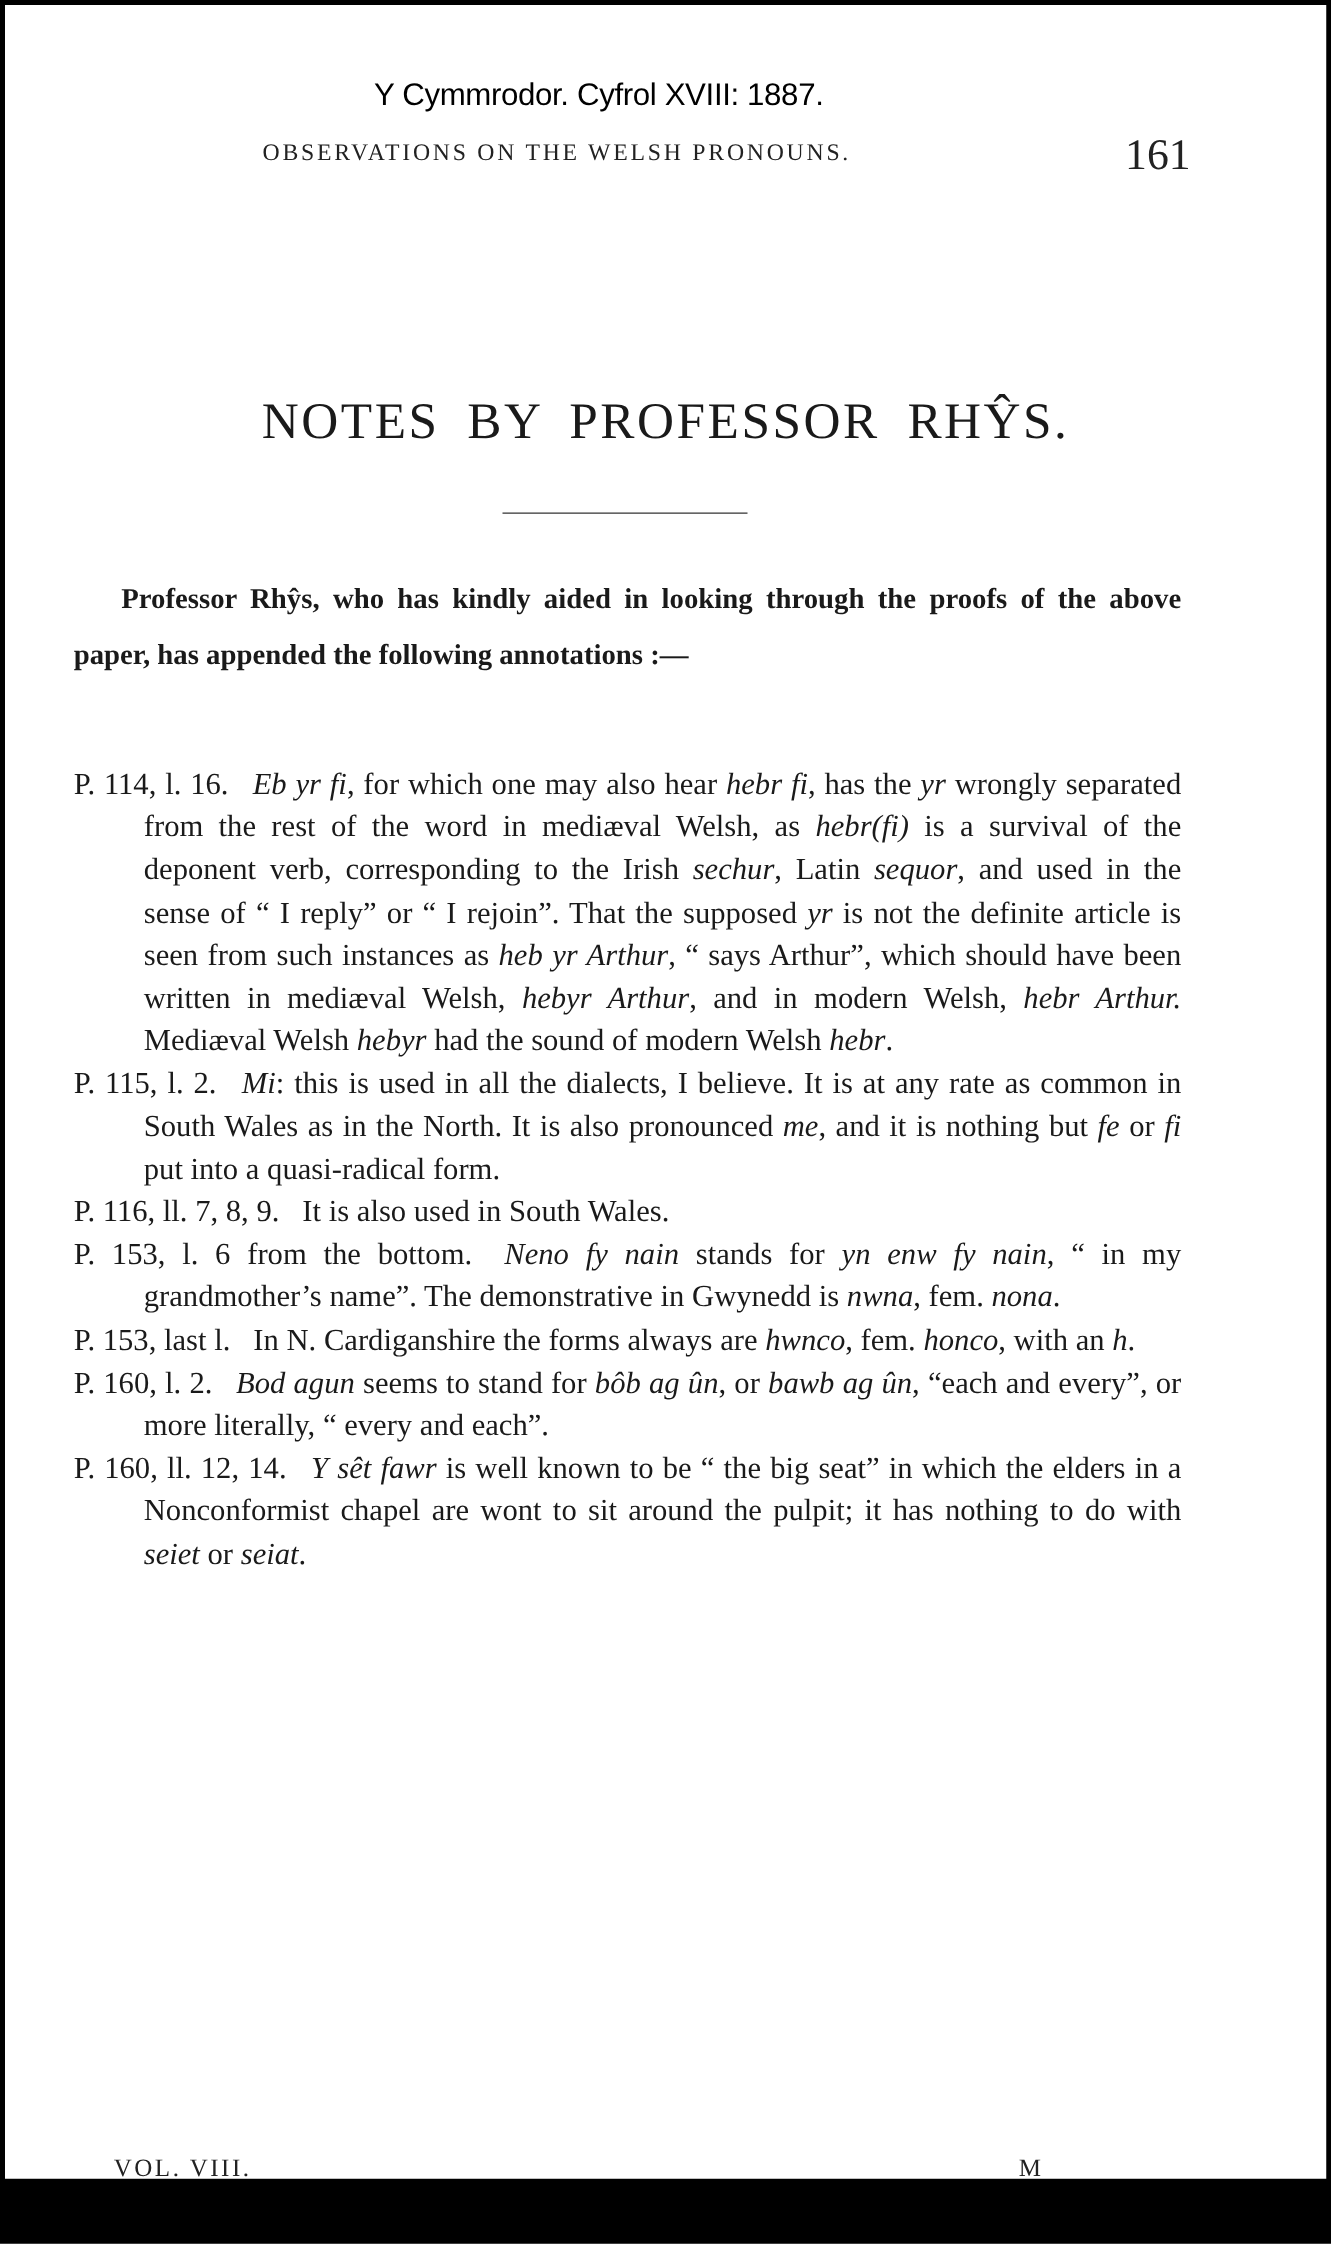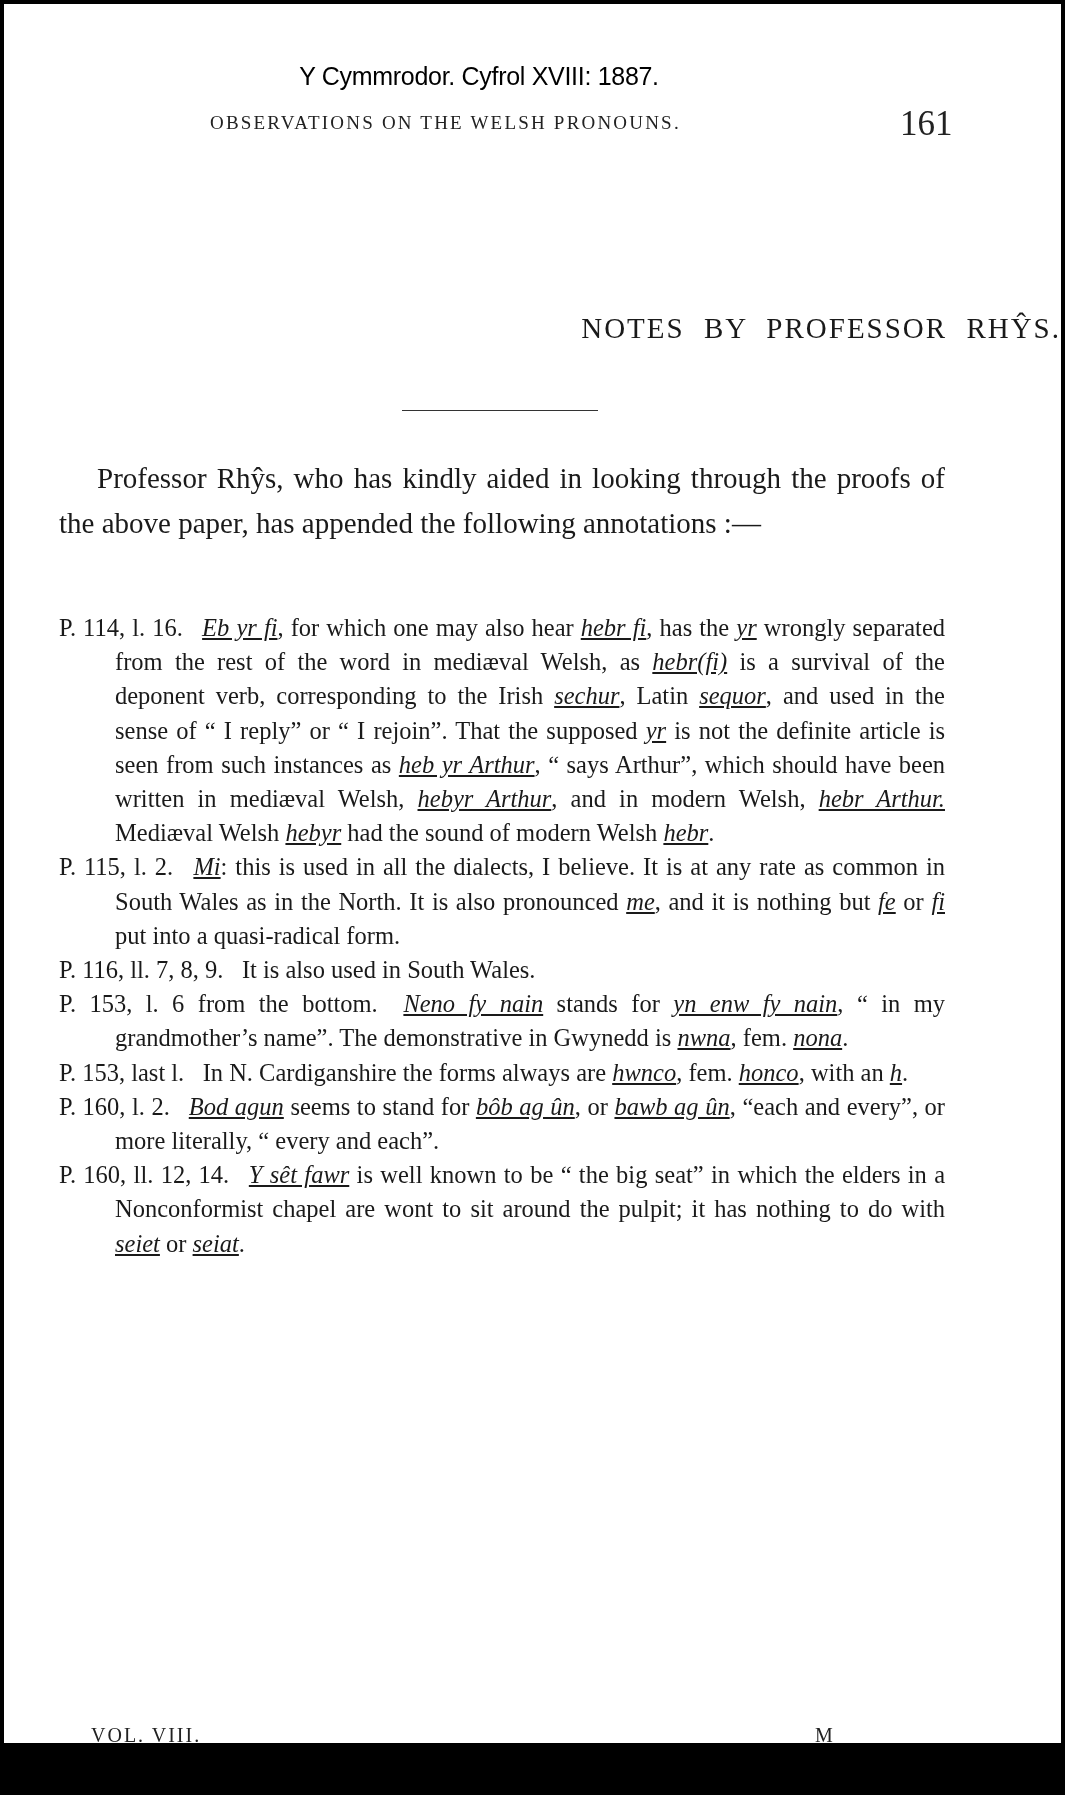--- a/index.html
+++ b/index.html
@@ -40,61 +40,62 @@
       position: absolute;
       top: 100px;
       left: 896px;
       font-size: 35px;
       color: #222;
     }
     .title {
       position: absolute;
       top: 308px;
       left: 0; width: 1057px;
-      text-align: right;
-      font-size: 29px;
+      text-align: center;
+      font-size: 41px;
       letter-spacing: 2px;
       word-spacing: 10px;
       color: #1a1a1a;
     }
     .title-rule {
       position: absolute;
       top: 406px;
       left: 398px;
       width: 196px;
       height: 0;
       border-top: 1.6px solid #333;
     }
     .intro {
       position: absolute;
       top: 452px;
       left: 55px;
       width: 886px;
-      font-size: 29px;
+      font-size: 23px;
       line-height: 45px;
       text-align: justify;
       text-indent: 38px;
       color: #1a1a1a;
+      font-weight: bold;
     }
     .notes {
       position: absolute;
       top: 607px;
       left: 55px;
       width: 886px;
     }
     .note {
       font-size: 24.5px;
       line-height: 34.2px;
       text-align: justify;
       padding-left: 56px;
       text-indent: -56px;
       color: #1a1a1a;
     }
     .note .ref { }
-    .note i { font-style: italic; text-decoration: underline; }
+    .note i { font-style: italic; }
     .footer-left {
       position: absolute;
       top: 1720px;
       left: 87px;
       font-size: 20px;
       letter-spacing: 2px;
       color: #222;
     }
     .footer-right {
       position: absolute;

